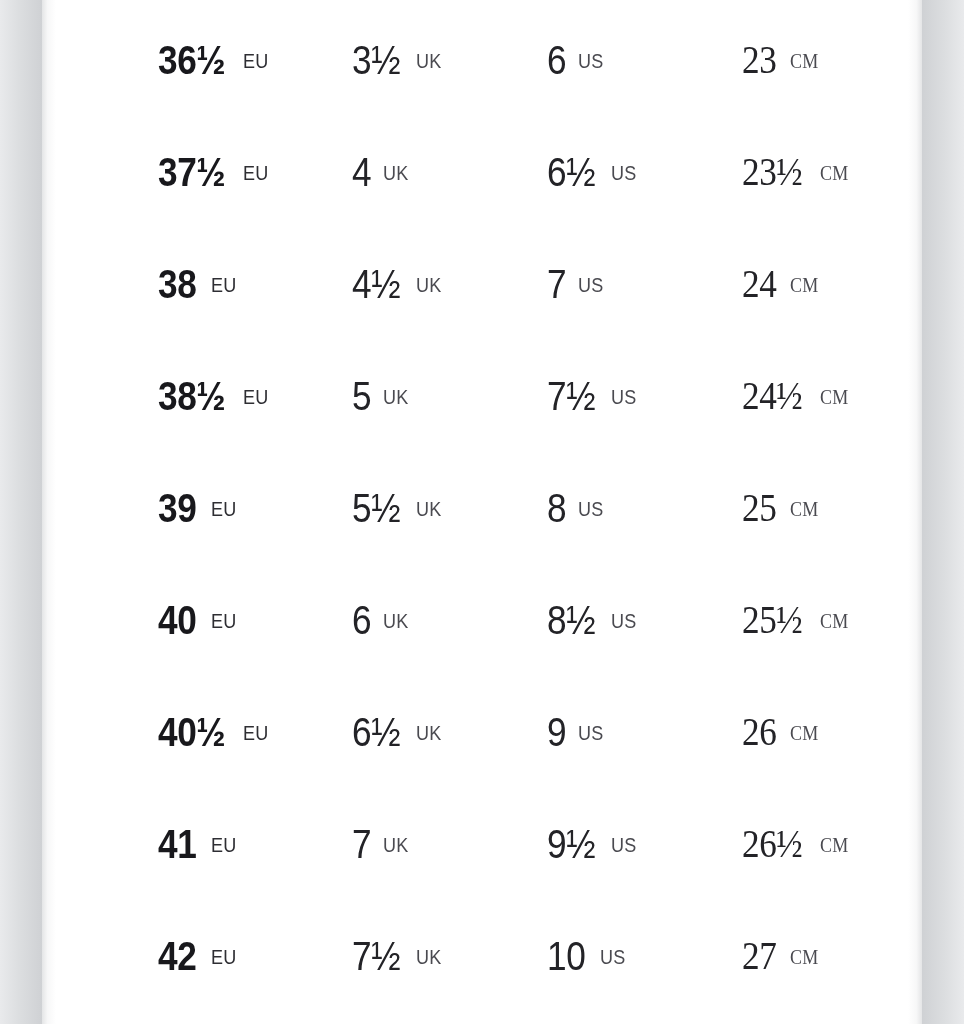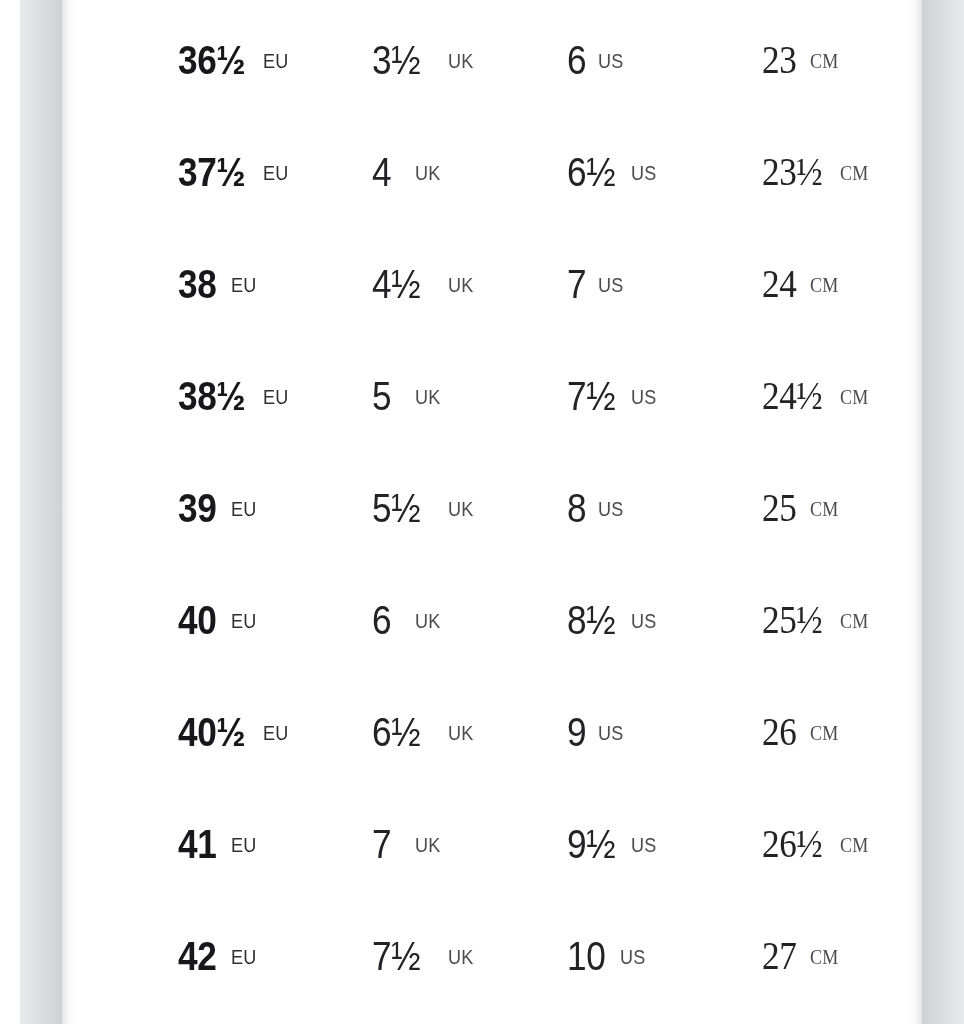--- a/index.html
+++ b/index.html
@@ -14,21 +14,20 @@
     font-family: "Liberation Sans", "DejaVu Sans", sans-serif;
     overflow: hidden;
     position: relative;
   }
 
   
   #page-frame {
     position: absolute;
     inset: 0;
     background: #ffffff;
-    margin-left: 20px;
   }
 
   .gutter {
     position: absolute;
     top: 0;
     bottom: 0;
     background: linear-gradient(90deg, #e9eaec 0%, #dcdee0 45%, #cfd1d4 100%);
   }
   .gutter-left {
     left: 0;
@@ -85,21 +84,21 @@
     position: absolute;
     top: 0;
     height: 112px;
     display: flex;
     align-items: center;
     white-space: nowrap;
   }
 
   
   .col-eu { left: 116px; }
-  .col-uk { left: 310px; gap: 12px; }
+  .col-uk { left: 310px; }
   .col-us { left: 505px; }
   .col-cm { left: 700px; font-family: Liberation Serif, serif; }
 
   .size-value {
     font-size: 40px;
     line-height: 1;
     letter-spacing: -0.5px;
     color: #1a1a1e;
     font-stretch: condensed;
     transform: scaleX(0.88);

